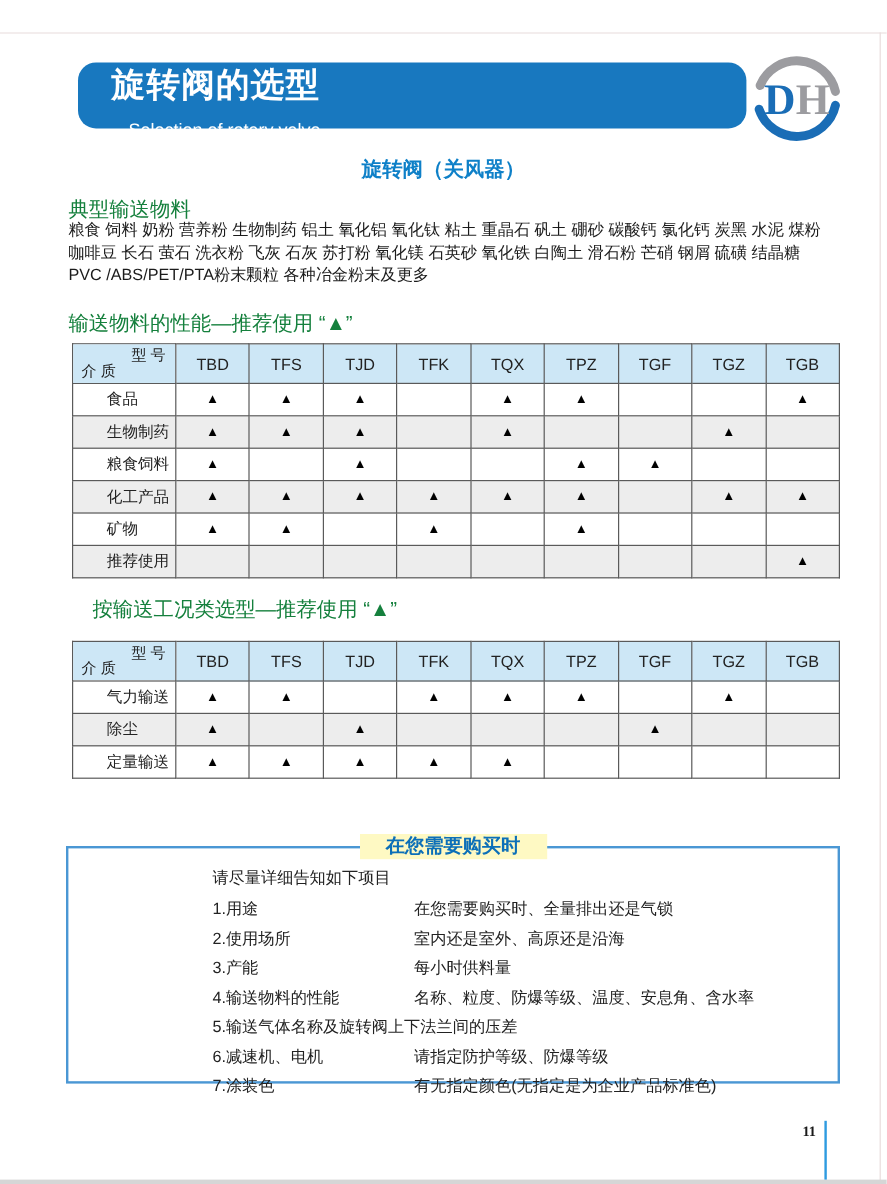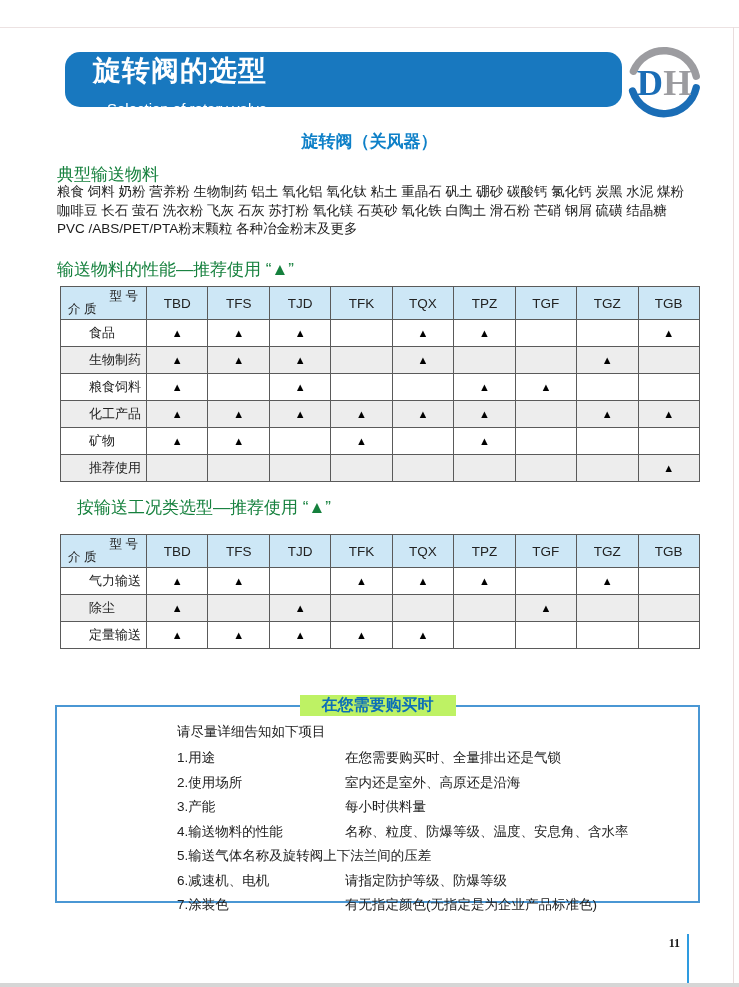--- a/index.html
+++ b/index.html
@@ -42,21 +42,21 @@
   th.corner { position:relative; background-color:#fff;
     background-image:linear-gradient(to bottom right,
       transparent calc(50% - 0.8px), #5a5a5a calc(50% - 0.8px),
       #5a5a5a calc(50% + 0.8px), transparent calc(50% + 0.8px)); }
   th.corner .c-top { position:absolute; top:1px; right:8px; font-size:12.5px; }
   th.corner .c-bot { position:absolute; bottom:1px; left:7px; font-size:12.5px; }
 
   .buy-box { position:absolute; left:55px; top:705px; width:645px; height:198px;
     border:2px solid #4a97d4; }
   .buy-title { position:absolute; top:-12px; left:50%; transform:translateX(-50%);
-    background:#bef264; padding:0 22px; color:#0c6fb8; font-size:16px; font-weight:bold; white-space:nowrap; }
+    background:#fef9c3; padding:0 22px; color:#0c6fb8; font-size:16px; font-weight:bold; white-space:nowrap; }
   .buy-content { position:absolute; left:120px; top:16px; right:12px; font-size:13.5px; color:#222; }
   .buy-intro { margin-bottom:8px; }
   .buy-row { display:flex; margin-bottom:7.5px; line-height:17px; }
   .buy-label { width:168px; flex-shrink:0; }
   .buy-row.full .buy-label { width:auto; }
 
   .pagenum { position:absolute; left:600px; top:936px; width:80px; text-align:right;
     font-family:"Liberation Serif","DejaVu Serif",serif; font-size:12px; font-weight:bold; color:#1a1a1a; }
   .pagenum-line { position:absolute; left:687px; top:934px; width:2px; height:49px; background:#2e9be0; }
 </style>

